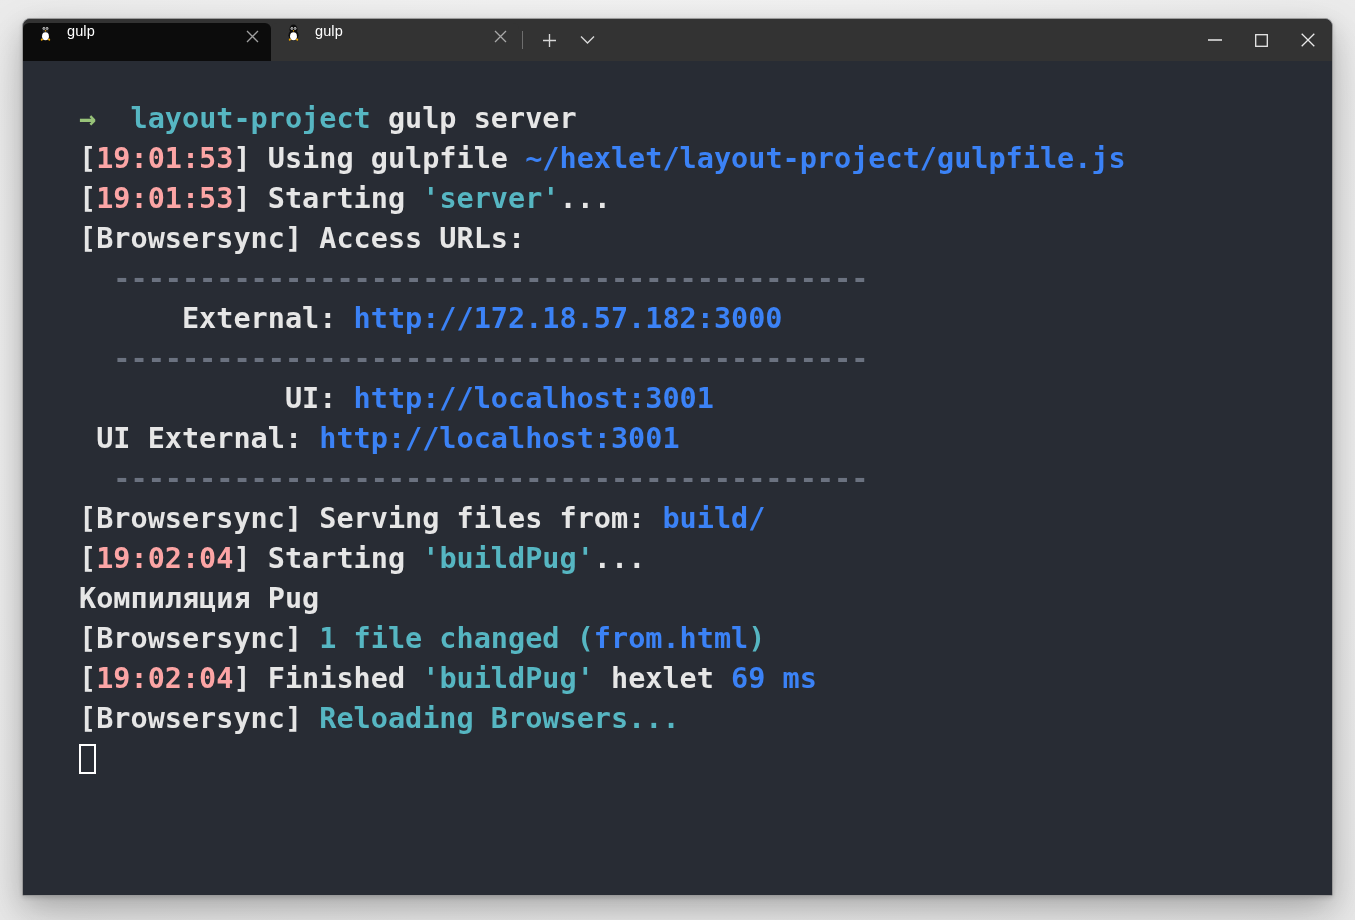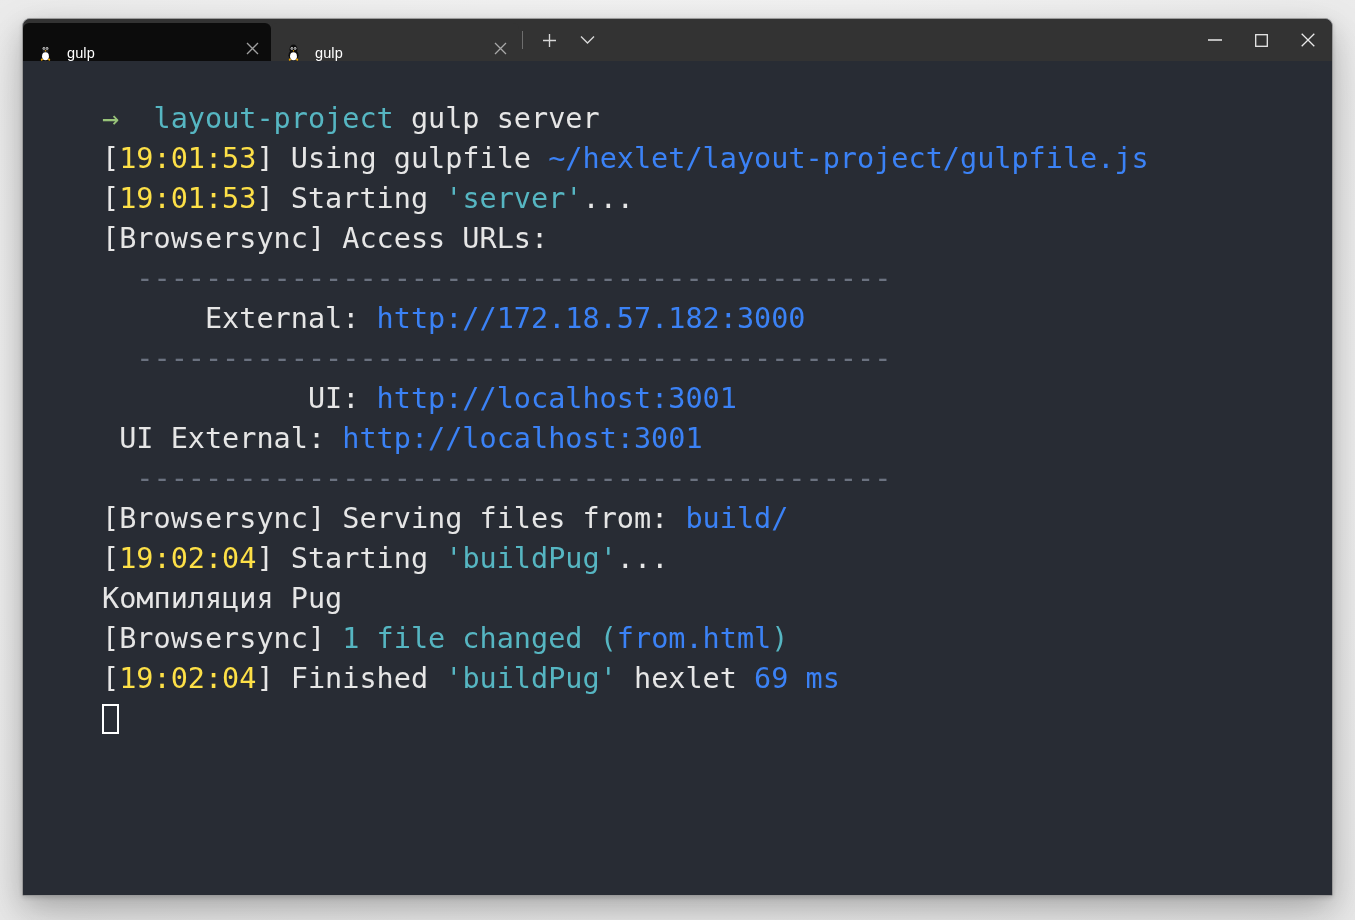--- a/index.html
+++ b/index.html
@@ -54,21 +54,21 @@
   .tabstrip {
     display: flex;
     align-items: flex-end;
     flex: 1 1 auto;
     min-width: 0;
     height: 42px;
   }
 
   .tab {
     display: flex;
-    align-items: flex-end;
+    align-items: flex-start;
     height: 38px;
     margin-top: 4px;
     width: 248px;
     box-sizing: border-box;
     padding: 0 6px 0 14px;
     border-radius: 6px 6px 0 0;
     position: relative;
     font-family: "Liberation Sans", sans-serif;
     user-select: none;
   }
@@ -147,37 +147,38 @@
   
   .terminal {
     flex: 1 1 auto;
     background: #282c34;
     padding: 18px 0 0 0;
     position: relative;
     overflow: hidden;
   }
 
   .term-inner {
-    padding-left: 79px;
+    padding-left: 56px;
     padding-top: 20px;
+    font-weight: bold;
   }
 
   .line {
     font-family: "DejaVu Sans Mono", monospace;
     font-size: 28.5px;
     line-height: 40px;
     white-space: pre;
     color: #dcdfe4;
     letter-spacing: 0px;
     height: 40px;
   }
 
   
   .c-white   { color: #e6e6e6; }
-  .c-grey    { color: #fde047; text-align: center; }
+  .c-grey    { color: #fca5a5; text-align: center; }
   .c-green   { color: #98c379; }
   .c-cyan    { color: #56b6c2; }
   .c-blue    { color: #e5e5e5; }
   .c-pink    { color: #3b82f6; }
   .c-dash    { color: #6b7280; }
 
   .cursor {
     display: inline-block;
     width: 17px;
     height: 30px;
@@ -301,18 +302,19 @@
       <div class="line"><span class="c-white">[</span><span class="c-blue">Browsersync</span><span class="c-white">]</span><span class="c-white"> Serving files from: </span><span class="c-pink">build/</span></div>
 
       <div class="line"><span class="c-white">[</span><span class="c-grey">19:02:04</span><span class="c-white">]</span><span class="c-white"> Starting </span><span class="c-cyan">'buildPug'</span><span class="c-white">...</span></div>
 
       <div class="line"><span class="c-white">Компиляция Pug</span></div>
 
       <div class="line"><span class="c-white">[</span><span class="c-blue">Browsersync</span><span class="c-white">]</span><span class="c-cyan"> 1 file changed </span><span class="c-cyan">(</span><span class="c-pink">from.html</span><span class="c-cyan">)</span></div>
 
       <div class="line"><span class="c-white">[</span><span class="c-grey">19:02:04</span><span class="c-white">]</span><span class="c-white"> Finished </span><span class="c-cyan">'buildPug'</span><span class="c-white"> hexlet </span><span class="c-pink">69 ms</span></div>
 
+      <div class="line"><span class="c-white">[</span><span class="c-blue">Browsersync</span><span class="c-white">]</span><span class="c-cyan"> Reloading Browsers...</span></div>
 
       <div class="line"><span class="cursor"></span></div>
 
     </div>
   </div>
 </div>
 
 </body></html>

